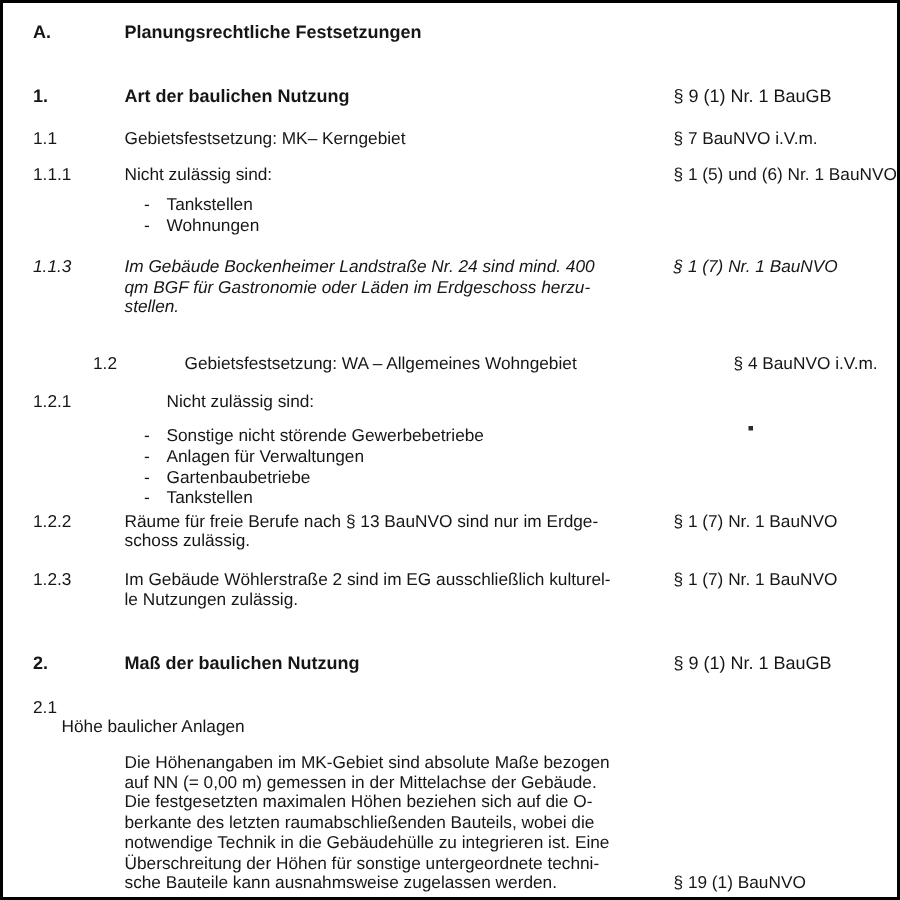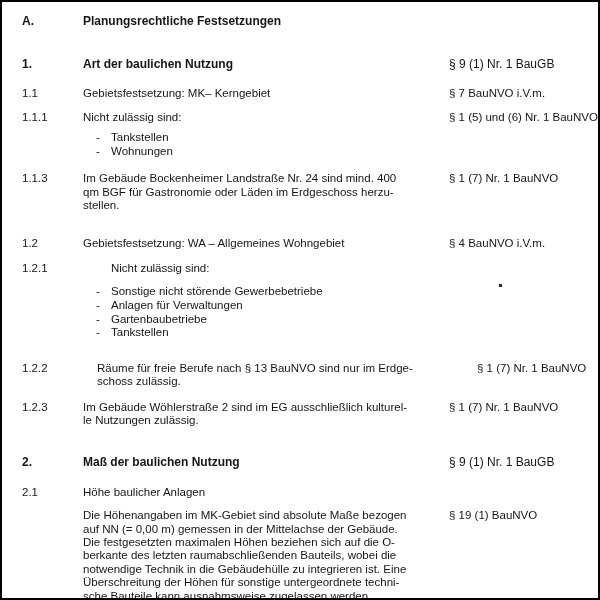--- a/index.html
+++ b/index.html
@@ -28,29 +28,29 @@
   .lines { white-space: pre-line; }
   .dash-list { }
   .dash-item { display: flex; line-height: 13.6px; }
   .dash-bullet { width: 15px; flex: none; margin-left: 13px; }
   
   .m-a    { margin-top: 0; }
   .m-1    { margin-top: 29px; }
   .m-11   { margin-top: 16px; }
   .m-111  { margin-top: 10px; }
   .m-l1   { margin-top: 7px; }
-  .m-113  { margin-top: 14px; }
-  .m-12   { margin-top: 24px; }
+  .m-113  { margin-top: 14px; font-style: italic; }
+  .m-12   { margin-top: 24px; margin-left: 40px; }
   .m-121  { margin-top: 12px; gap: 28px; }
   .m-l2   { margin-top: 10px; }
-  .m-122  { margin-top: 22px; gap: 14px; }
+  .m-122  { margin-top: 2px; }
   .m-123  { margin-top: 12px; }
   .m-2    { margin-top: 29px; }
-  .m-21   { margin-top: 16px; }
-  .m-body { margin-top: 10px; }
+  .m-21   { margin-top: 16px; flex-direction: column; }
+  .m-body { margin-top: 10px; align-items: flex-end; }
   .stray-dot {
     position: absolute;
     left: 497px;
     top: 282px;
     width: 3px;
     height: 3px;
     background: #2a2a2a;
   }
 </style>
 </head>

